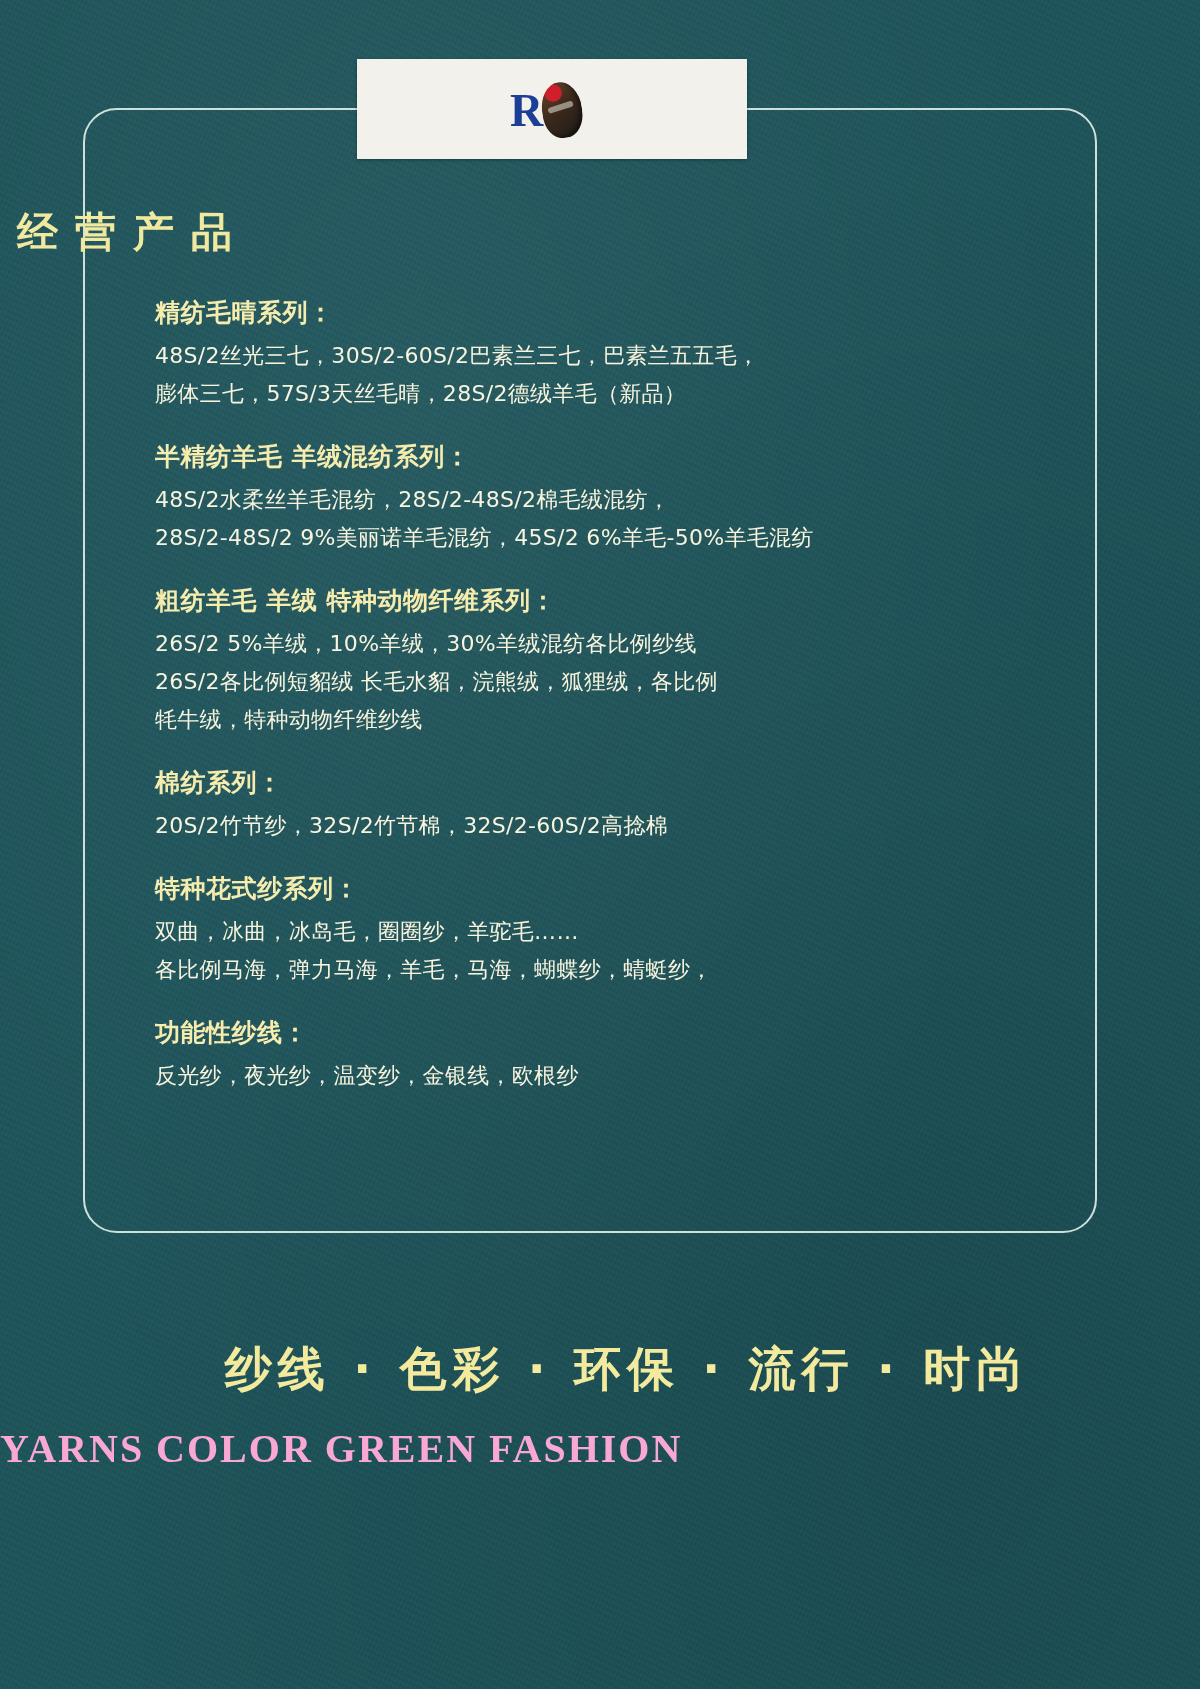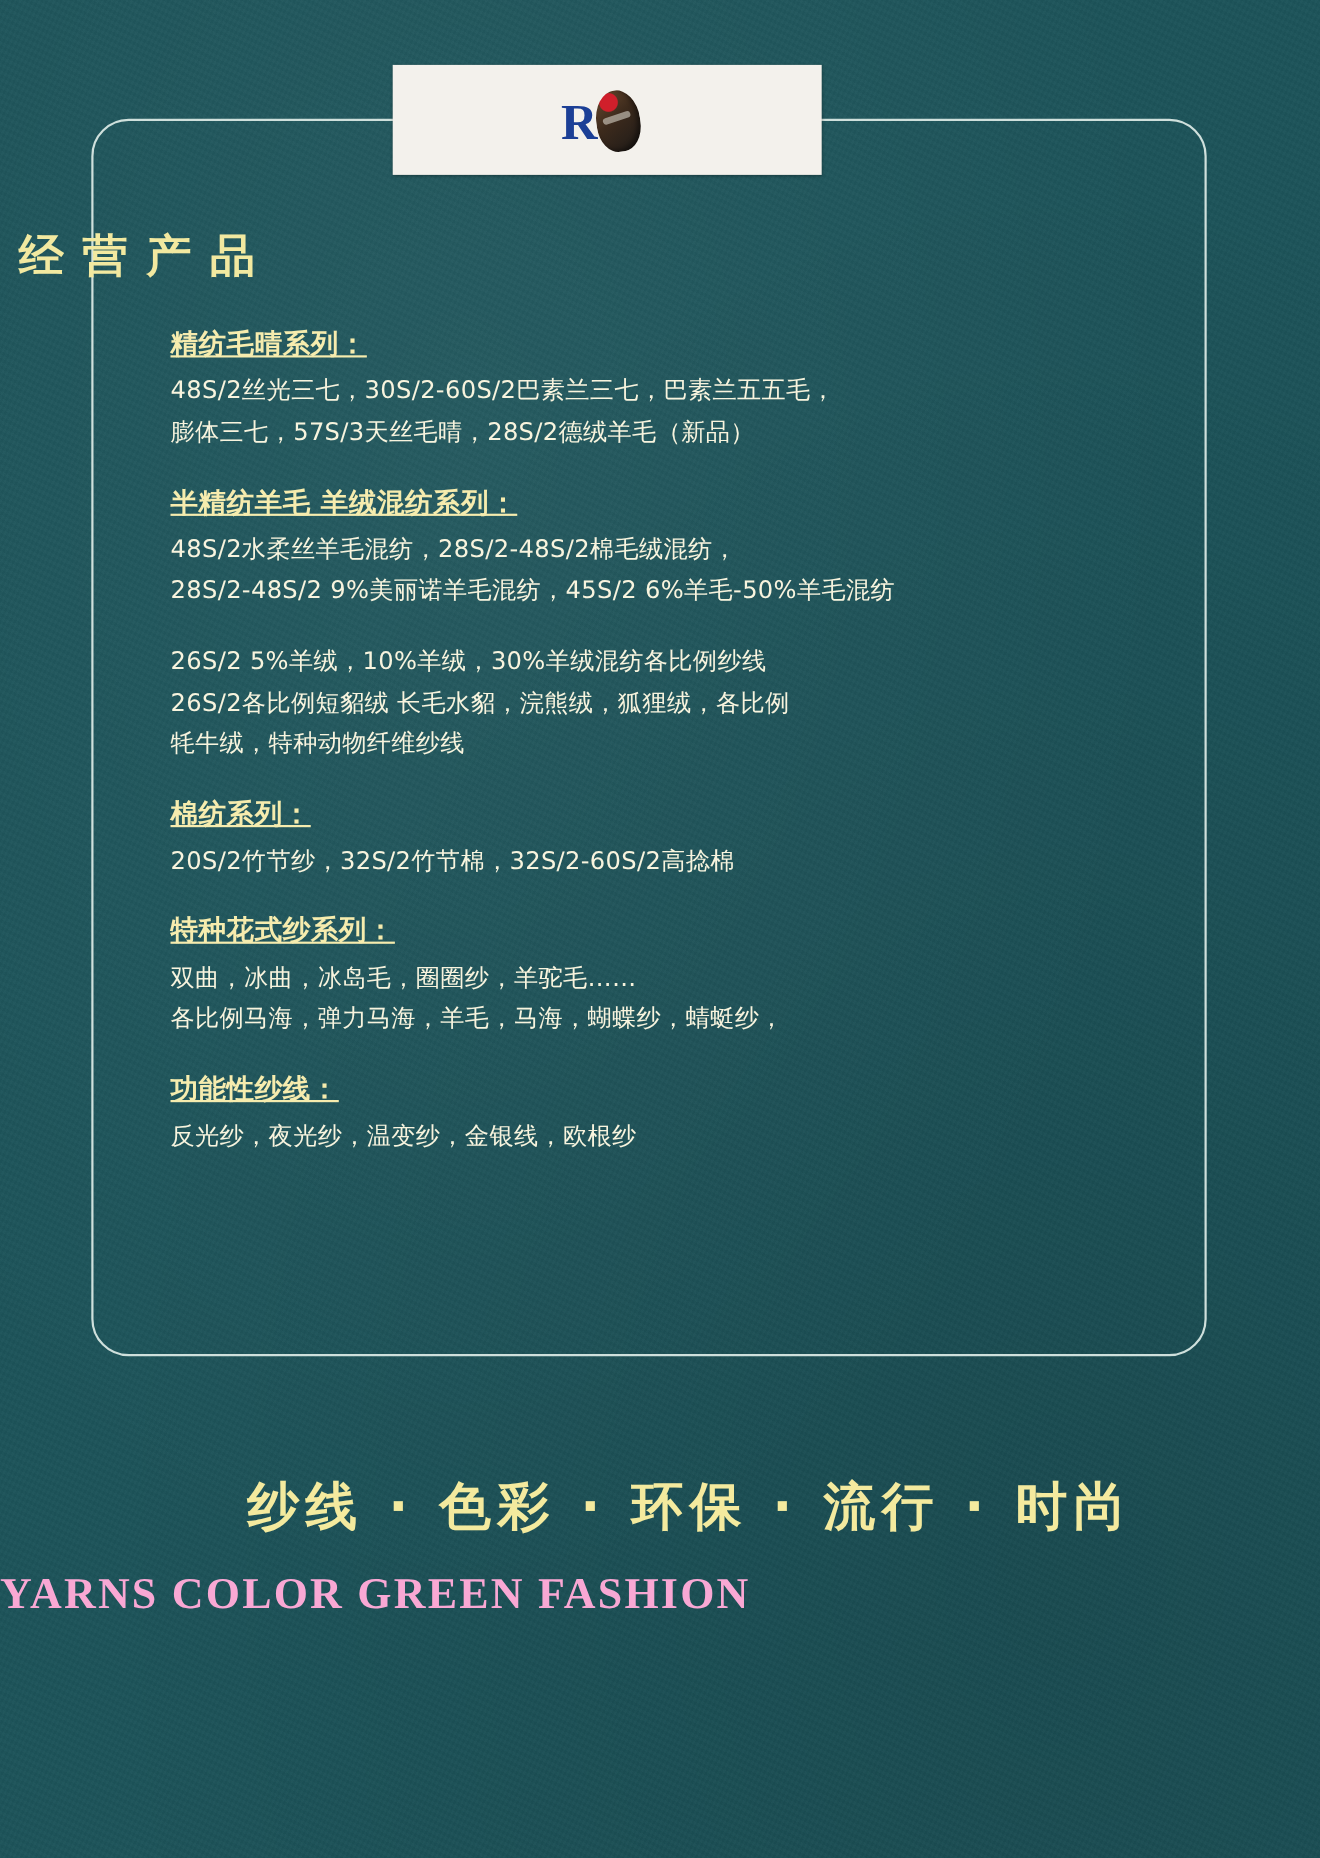--- a/index.html
+++ b/index.html
@@ -132,21 +132,20 @@
   }
   .group:last-child { margin-bottom: 0; }
   .group-title {
     font-family: "DejaVu Sans", sans-serif;
     font-weight: bold;
     font-size: 25px;
     color: #f6ecae;
     line-height: 1.45;
     margin-bottom: 6px;
     letter-spacing: 0.5px;
-    text-decoration: underline;
   }
   .group-line {
     font-family: "DejaVu Sans", sans-serif;
     font-size: 22px;
     color: #f8f4de;
     line-height: 1.72;
     letter-spacing: 0.3px;
     white-space: nowrap;
   }
 
@@ -203,20 +202,21 @@
       <div class="group-line">膨体三七，57S/3天丝毛晴，28S/2德绒羊毛（新品）</div>
     </div>
 
     <div class="group">
       <div class="group-title">半精纺羊毛 羊绒混纺系列：</div>
       <div class="group-line">48S/2水柔丝羊毛混纺，28S/2-48S/2棉毛绒混纺，</div>
       <div class="group-line">28S/2-48S/2 9%美丽诺羊毛混纺，45S/2 6%羊毛-50%羊毛混纺</div>
     </div>
 
     <div class="group">
+      <div class="group-title">粗纺羊毛 羊绒 特种动物纤维系列：</div>
       <div class="group-line">26S/2 5%羊绒，10%羊绒，30%羊绒混纺各比例纱线</div>
       <div class="group-line">26S/2各比例短貂绒 长毛水貂，浣熊绒，狐狸绒，各比例</div>
       <div class="group-line">牦牛绒，特种动物纤维纱线</div>
     </div>
 
     <div class="group">
       <div class="group-title">棉纺系列：</div>
       <div class="group-line">20S/2竹节纱，32S/2竹节棉，32S/2-60S/2高捻棉</div>
     </div>
 

